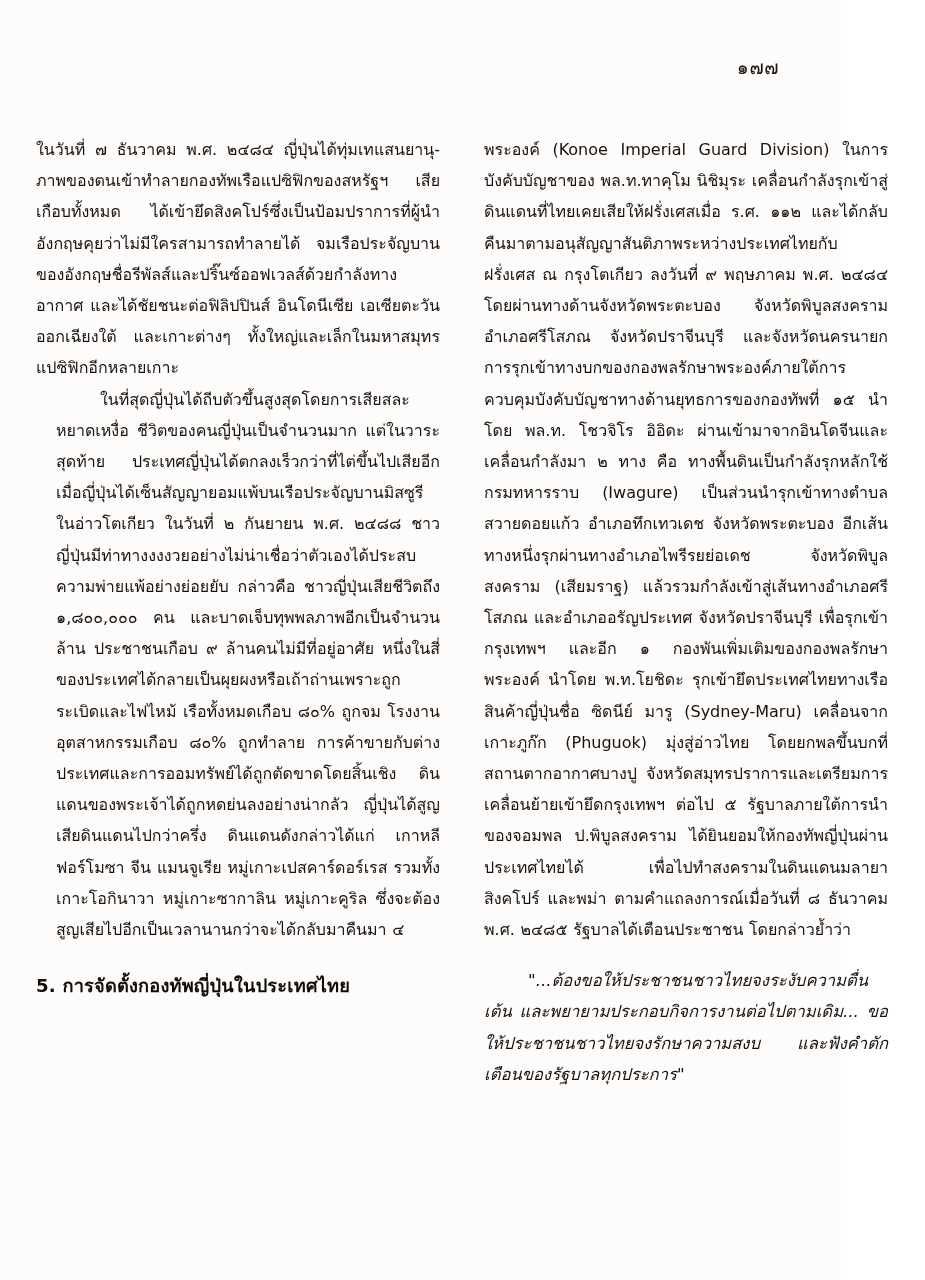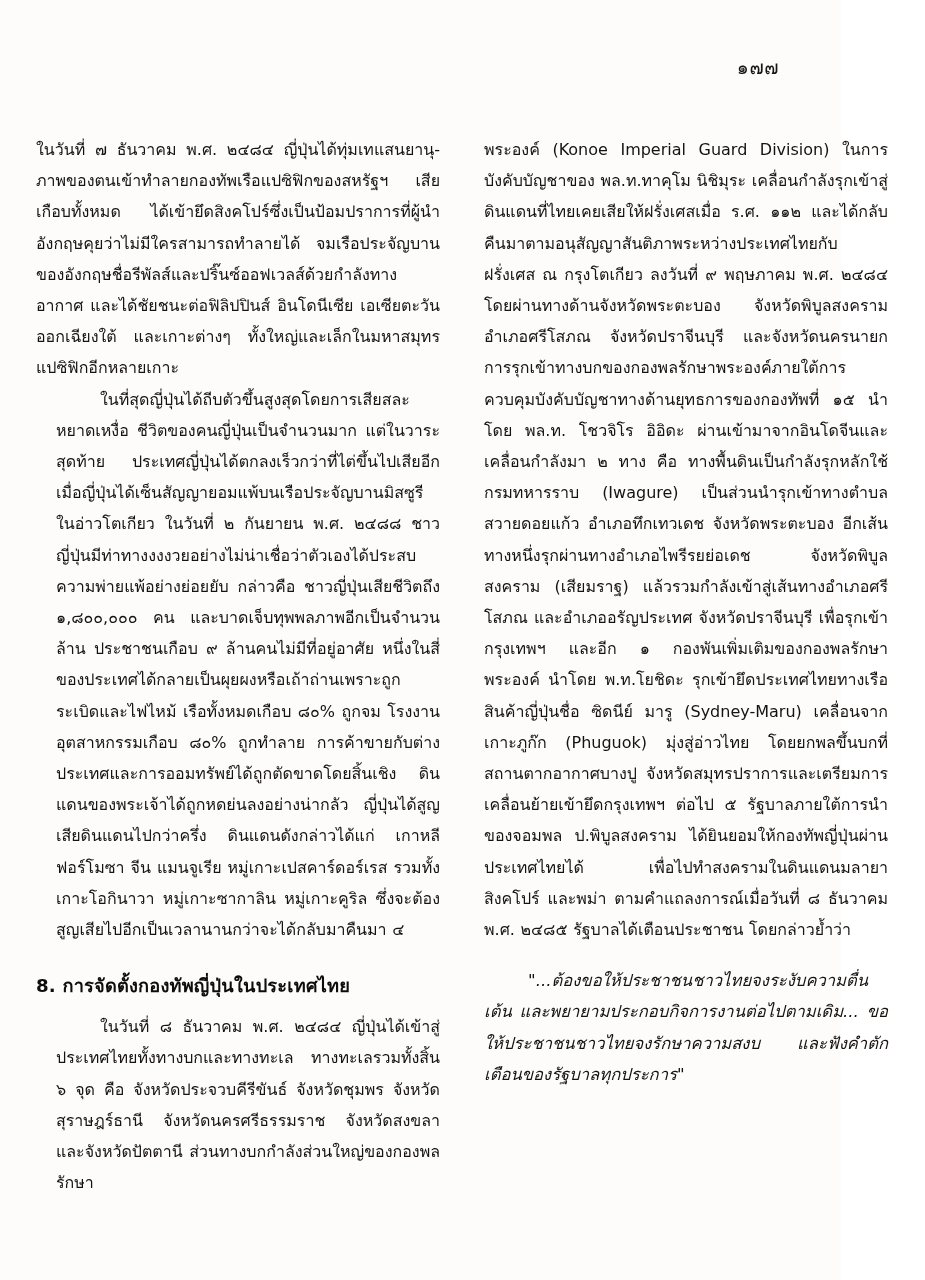--- a/index.html
+++ b/index.html
@@ -82,23 +82,22 @@
 
 <div class="page">
 
   <div class="page-number">๑๗๗</div>
 
   <div class="columns">
 
     <div class="col">
       <p>ในวันที่ ๗ ธันวาคม พ.ศ. ๒๔๘๔ ญี่ปุ่นได้ทุ่มเทแสนยานุ-ภาพของตนเข้าทำลายกองทัพเรือแปซิฟิกของสหรัฐฯ เสียเกือบทั้งหมด ได้เข้ายึดสิงคโปร์ซึ่งเป็นป้อมปราการที่ผู้นำอังกฤษคุยว่าไม่มีใครสามารถทำลายได้ จมเรือประจัญบานของอังกฤษชื่อรีพัลส์และปริ๊นซ์ออฟเวลส์ด้วยกำลังทางอากาศ และได้ชัยชนะต่อฟิลิปปินส์ อินโดนีเซีย เอเซียตะวันออกเฉียงใต้ และเกาะต่างๆ ทั้งใหญ่และเล็กในมหาสมุทรแปซิฟิกอีกหลายเกาะ</p>
       <p class="indent">ในที่สุดญี่ปุ่นได้ถีบตัวขึ้นสูงสุดโดยการเสียสละหยาดเหงื่อ ชีวิตของคนญี่ปุ่นเป็นจำนวนมาก แต่ในวาระสุดท้าย ประเทศญี่ปุ่นได้ตกลงเร็วกว่าที่ไต่ขึ้นไปเสียอีก เมื่อญี่ปุ่นได้เซ็นสัญญายอมแพ้บนเรือประจัญบานมิสซูรีในอ่าวโตเกียว ในวันที่ ๒ กันยายน พ.ศ. ๒๔๘๘ ชาวญี่ปุ่นมีท่าทางงงงวยอย่างไม่น่าเชื่อว่าตัวเองได้ประสบความพ่ายแพ้อย่างย่อยยับ กล่าวคือ ชาวญี่ปุ่นเสียชีวิตถึง ๑,๘๐๐,๐๐๐ คน และบาดเจ็บทุพพลภาพอีกเป็นจำนวนล้าน ประชาชนเกือบ ๙ ล้านคนไม่มีที่อยู่อาศัย หนึ่งในสี่ของประเทศได้กลายเป็นผุยผงหรือเถ้าถ่านเพราะถูกระเบิดและไฟไหม้ เรือทั้งหมดเกือบ ๘๐% ถูกจม โรงงานอุตสาหกรรมเกือบ ๘๐% ถูกทำลาย การค้าขายกับต่างประเทศและการออมทรัพย์ได้ถูกตัดขาดโดยสิ้นเชิง ดินแดนของพระเจ้าได้ถูกหดย่นลงอย่างน่ากลัว ญี่ปุ่นได้สูญเสียดินแดนไปกว่าครึ่ง ดินแดนดังกล่าวได้แก่ เกาหลี ฟอร์โมซา จีน แมนจูเรีย หมู่เกาะเปสคาร์ดอร์เรส รวมทั้งเกาะโอกินาวา หมู่เกาะซากาลิน หมู่เกาะคูริล ซึ่งจะต้องสูญเสียไปอีกเป็นเวลานานกว่าจะได้กลับมาคืนมา ๔</p>
-      <div class="heading">8. การจัดตั้งกองทัพญี่ปุ่นในประเทศไทย</div>
+      <div class="heading">5. การจัดตั้งกองทัพญี่ปุ่นในประเทศไทย</div>
       <div class="spacer-sm"></div>
-      <p class="indent">ในวันที่ ๘ ธันวาคม พ.ศ. ๒๔๘๔ ญี่ปุ่นได้เข้าสู่ประเทศไทยทั้งทางบกและทางทะเล ทางทะเลรวมทั้งสิ้น ๖ จุด คือ จังหวัดประจวบคีรีขันธ์ จังหวัดชุมพร จังหวัดสุราษฎร์ธานี จังหวัดนครศรีธรรมราช จังหวัดสงขลา และจังหวัดปัตตานี ส่วนทางบกกำลังส่วนใหญ่ของกองพลรักษา</p>
     </div>
 
     <div class="col">
       <p>พระองค์ (Konoe Imperial Guard Division) ในการบังคับบัญชาของ พล.ท.ทาคุโม นิชิมุระ เคลื่อนกำลังรุกเข้าสู่ดินแดนที่ไทยเคยเสียให้ฝรั่งเศสเมื่อ ร.ศ. ๑๑๒ และได้กลับคืนมาตามอนุสัญญาสันติภาพระหว่างประเทศไทยกับฝรั่งเศส ณ กรุงโตเกียว ลงวันที่ ๙ พฤษภาคม พ.ศ. ๒๔๘๔ โดยผ่านทางด้านจังหวัดพระตะบอง จังหวัดพิบูลสงคราม อำเภอศรีโสภณ จังหวัดปราจีนบุรี และจังหวัดนครนายก การรุกเข้าทางบกของกองพลรักษาพระองค์ภายใต้การควบคุมบังคับบัญชาทางด้านยุทธการของกองทัพที่ ๑๕ นำโดย พล.ท. โชวจิโร อิอิดะ ผ่านเข้ามาจากอินโดจีนและเคลื่อนกำลังมา ๒ ทาง คือ ทางพื้นดินเป็นกำลังรุกหลักใช้กรมทหารราบ (Iwagure) เป็นส่วนนำรุกเข้าทางตำบลสวายดอยแก้ว อำเภอทึกเทวเดช จังหวัดพระตะบอง อีกเส้นทางหนึ่งรุกผ่านทางอำเภอไพรีรยย่อเดช จังหวัดพิบูลสงคราม (เสียมราฐ) แล้วรวมกำลังเข้าสู่เส้นทางอำเภอศรีโสภณ และอำเภออรัญประเทศ จังหวัดปราจีนบุรี เพื่อรุกเข้ากรุงเทพฯ และอีก ๑ กองพันเพิ่มเติมของกองพลรักษาพระองค์ นำโดย พ.ท.โยชิดะ รุกเข้ายึดประเทศไทยทางเรือสินค้าญี่ปุ่นชื่อ ซิดนีย์ มารู (Sydney-Maru) เคลื่อนจากเกาะภูก๊ก (Phuguok) มุ่งสู่อ่าวไทย โดยยกพลขึ้นบกที่สถานตากอากาศบางปู จังหวัดสมุทรปราการและเตรียมการเคลื่อนย้ายเข้ายึดกรุงเทพฯ ต่อไป ๕ รัฐบาลภายใต้การนำของจอมพล ป.พิบูลสงคราม ได้ยินยอมให้กองทัพญี่ปุ่นผ่านประเทศไทยได้ เพื่อไปทำสงครามในดินแดนมลายา สิงคโปร์ และพม่า ตามคำแถลงการณ์เมื่อวันที่ ๘ ธันวาคม พ.ศ. ๒๔๘๕ รัฐบาลได้เตือนประชาชน โดยกล่าวย้ำว่า</p>
       <div class="spacer-md"></div>
       <p class="quote">"...ต้องขอให้ประชาชนชาวไทยจงระงับความตื่นเต้น และพยายามประกอบกิจการงานต่อไปตามเดิม... ขอให้ประชาชนชาวไทยจงรักษาความสงบ และฟังคำตักเตือนของรัฐบาลทุกประการ"</p>
     </div>
 
   </div>
 </div>

